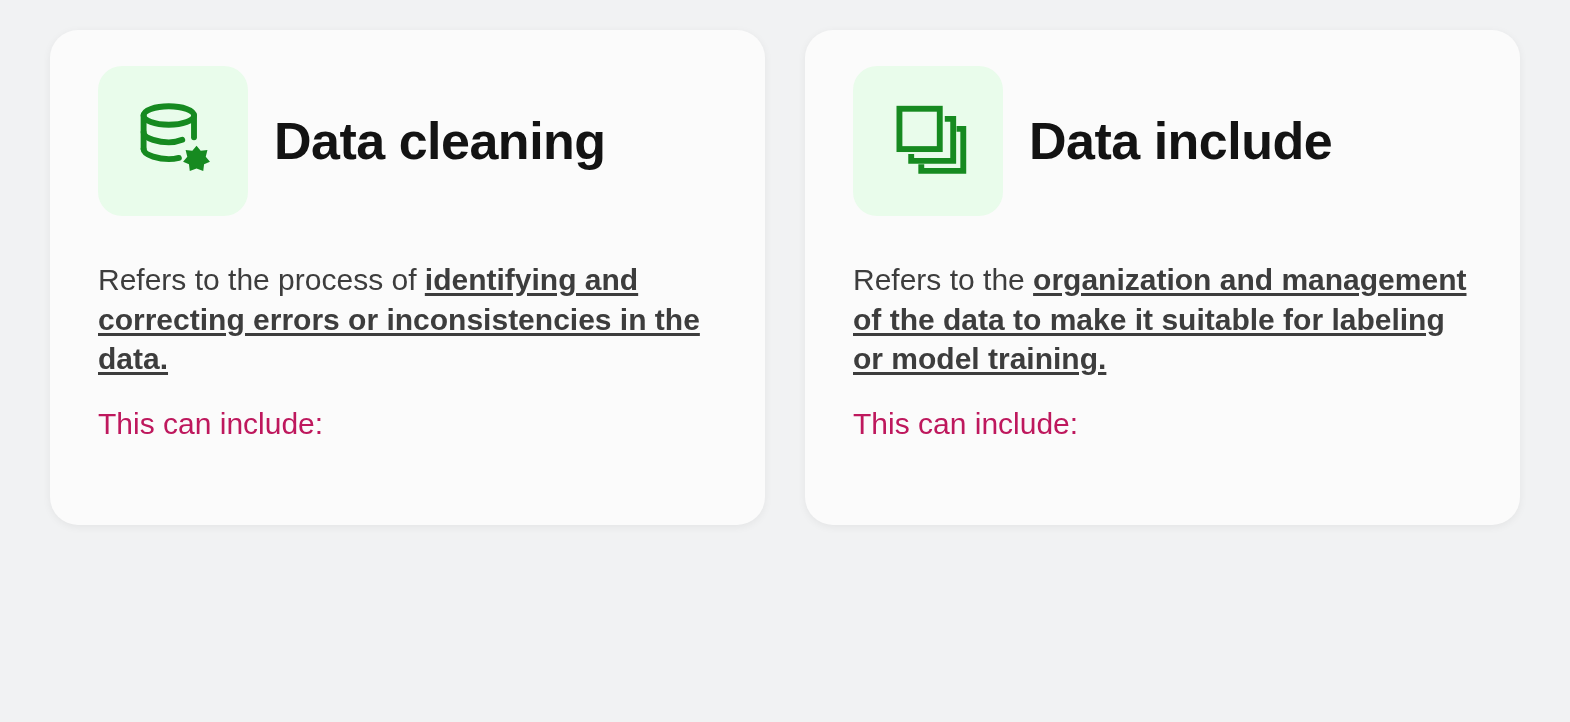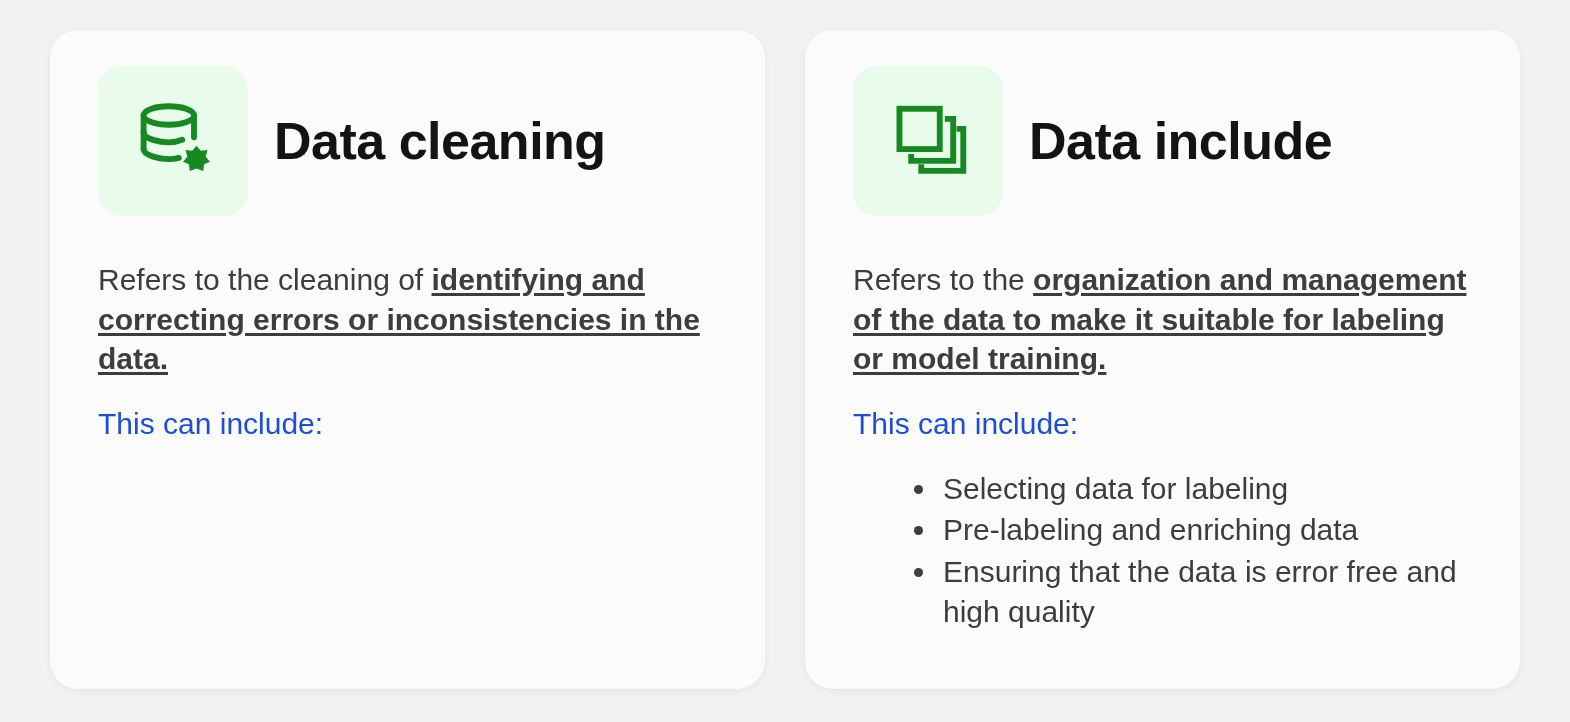--- a/index.html
+++ b/index.html
@@ -55,21 +55,21 @@
     color: #3d3d3d;
     margin: 0 0 28px 0;
   }
   .desc .emph {
     font-weight: 700;
     text-decoration: underline;
     text-underline-offset: 3px;
   }
   .lead {
     font-size: 30px;
-    color: #1d4ed8;
+    color: #be185d;
     margin: 0 0 28px 0;
   }
   ul.items {
     margin: 0;
     padding-left: 86px;
     font-size: 30px;
     color: #3d3d3d;
     line-height: 1.32;
   }
   ul.items li {
@@ -97,21 +97,21 @@
 
             <g transform="translate(78,74)">
               <polygon points="0,-16 5,-10 13,-11 11,-3 16,3 9,6 8,14 0,11 -8,14 -9,6 -16,3 -11,-3 -13,-11 -5,-10" fill="#168a20"></polygon>
             </g>
           </svg>
         </span>
       </div>
       <h2 class="title">Data cleaning</h2>
     </div>
     <p class="desc">
-      <span>Refers to the cleaning of </span><span class="emph">identifying and correcting errors or inconsistencies in the data.</span>
+      <span>Refers to the process of </span><span class="emph">identifying and correcting errors or inconsistencies in the data.</span>
     </p>
     <p class="lead">This can include:</p>
   </div>
 
   <div class="card">
     <div class="header">
       <div class="icon-tile">
         <span>
           <svg class="icon-svg" viewBox="0 0 100 100" fill="none">
             <rect x="16" y="14" width="48" height="48" stroke="#168a20" stroke-width="7"></rect>
@@ -119,20 +119,15 @@
             <path d="M84 38 H92 V88 H42 V80" stroke="#168a20" stroke-width="7" fill="none"></path>
           </svg>
         </span>
       </div>
       <h2 class="title">Data include</h2>
     </div>
     <p class="desc">
       <span>Refers to the </span><span class="emph">organization and management of the data to make it suitable for labeling or model training.</span>
     </p>
     <p class="lead">This can include:</p>
-    <ul class="items">
-      <li>Selecting data for labeling</li>
-      <li>Pre-labeling and enriching data</li>
-      <li>Ensuring that the data is error free and high quality</li>
-    </ul>
   </div>
 
 </div>
 
 </body></html>

